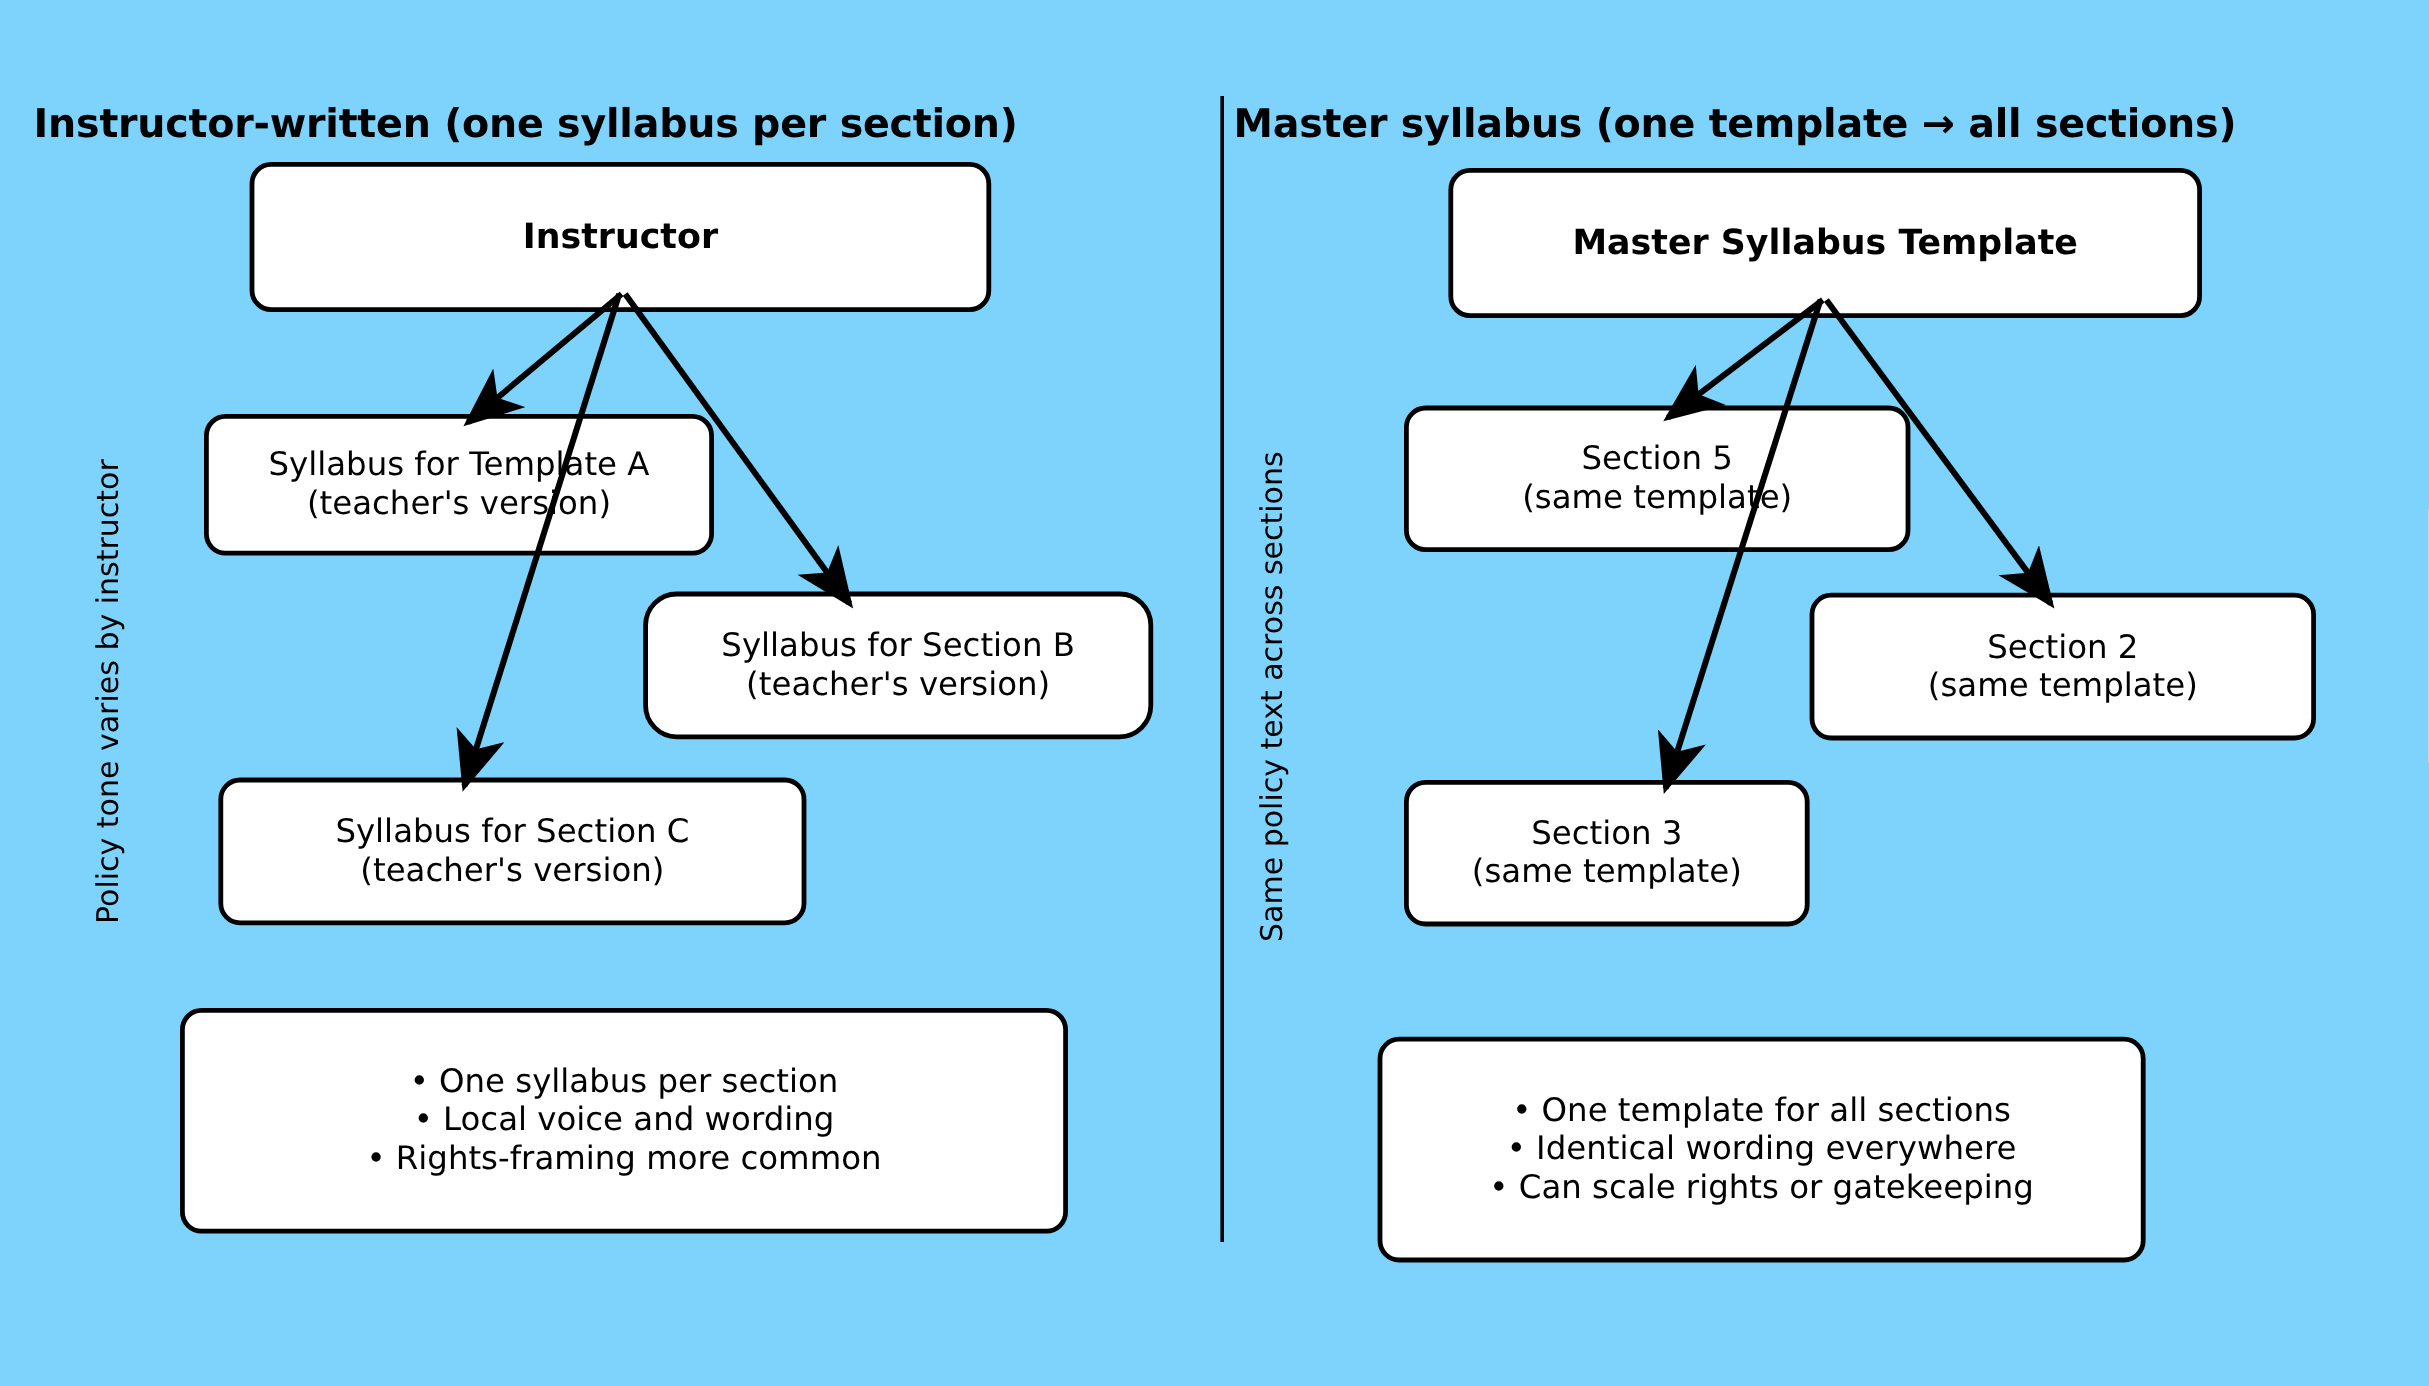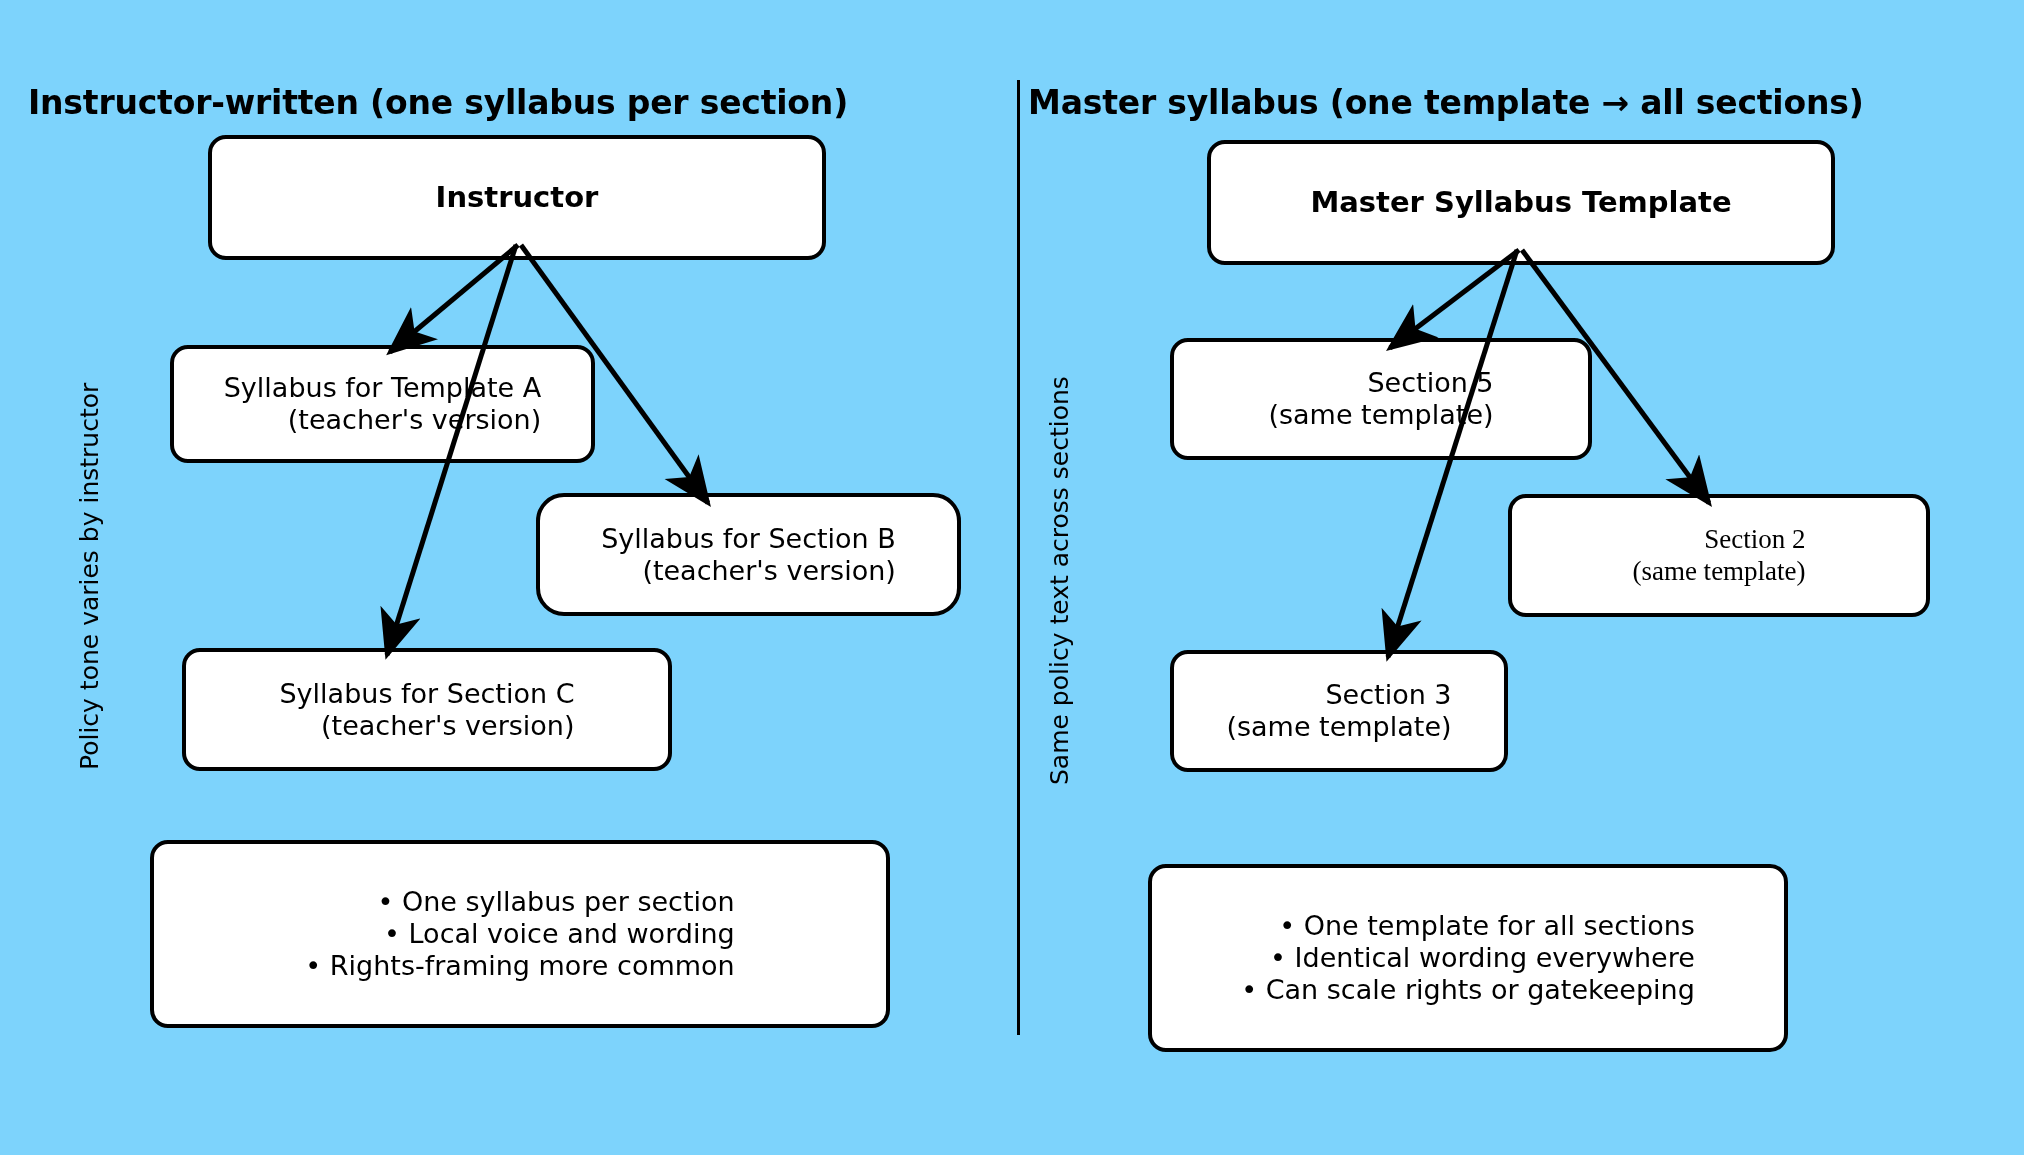--- a/index.html
+++ b/index.html
@@ -57,21 +57,21 @@
   
   .node {
     position: absolute;
     box-sizing: border-box;
     border: 4px solid #000;
     border-radius: 18px;
     background: #ffffff;
     display: flex;
     align-items: center;
     justify-content: center;
-    text-align: right;
+    text-align: center;
     font-size: 27px;
     line-height: 1.18;
     color: #000;
     z-index: 3;
   }
   .node.root {
     font-weight: bold;
     font-size: 29px;
   }
   .node .node-text { white-space: pre-line; padding: 0 10px; }
@@ -79,21 +79,21 @@
   
   #node-instructor { left: 208px; top: 135px;  width: 618px; height: 125px; }
   #node-sec-a      { left: 170px; top: 345px;  width: 425px; height: 118px; }
   #node-sec-b      { left: 536px; top: 493px;  width: 425px; height: 123px; border-radius: 28px; }
   #node-sec-c      { left: 182px; top: 648px;  width: 490px; height: 123px; }
   #node-notes-left { left: 150px; top: 840px;  width: 740px; height: 188px; }
 
   
   #node-master     { left: 1207px; top: 140px;  width: 628px; height: 125px; }
   #node-sec-1      { left: 1170px; top: 338px;  width: 422px; height: 122px; }
-  #node-sec-2      { left: 1508px; top: 494px;  width: 422px; height: 123px; font-family: Liberation Serif, serif; }
+  #node-sec-2      { left: 1508px; top: 494px;  width: 422px; height: 123px; }
   #node-sec-3      { left: 1170px; top: 650px;  width: 338px; height: 122px; }
   #node-notes-right{ left: 1148px; top: 864px;  width: 640px; height: 188px; }
 
   
   .notes .node-text { white-space: pre-line; }
 
   
   #arrows {
     position: absolute;
     left: 0; top: 0;

